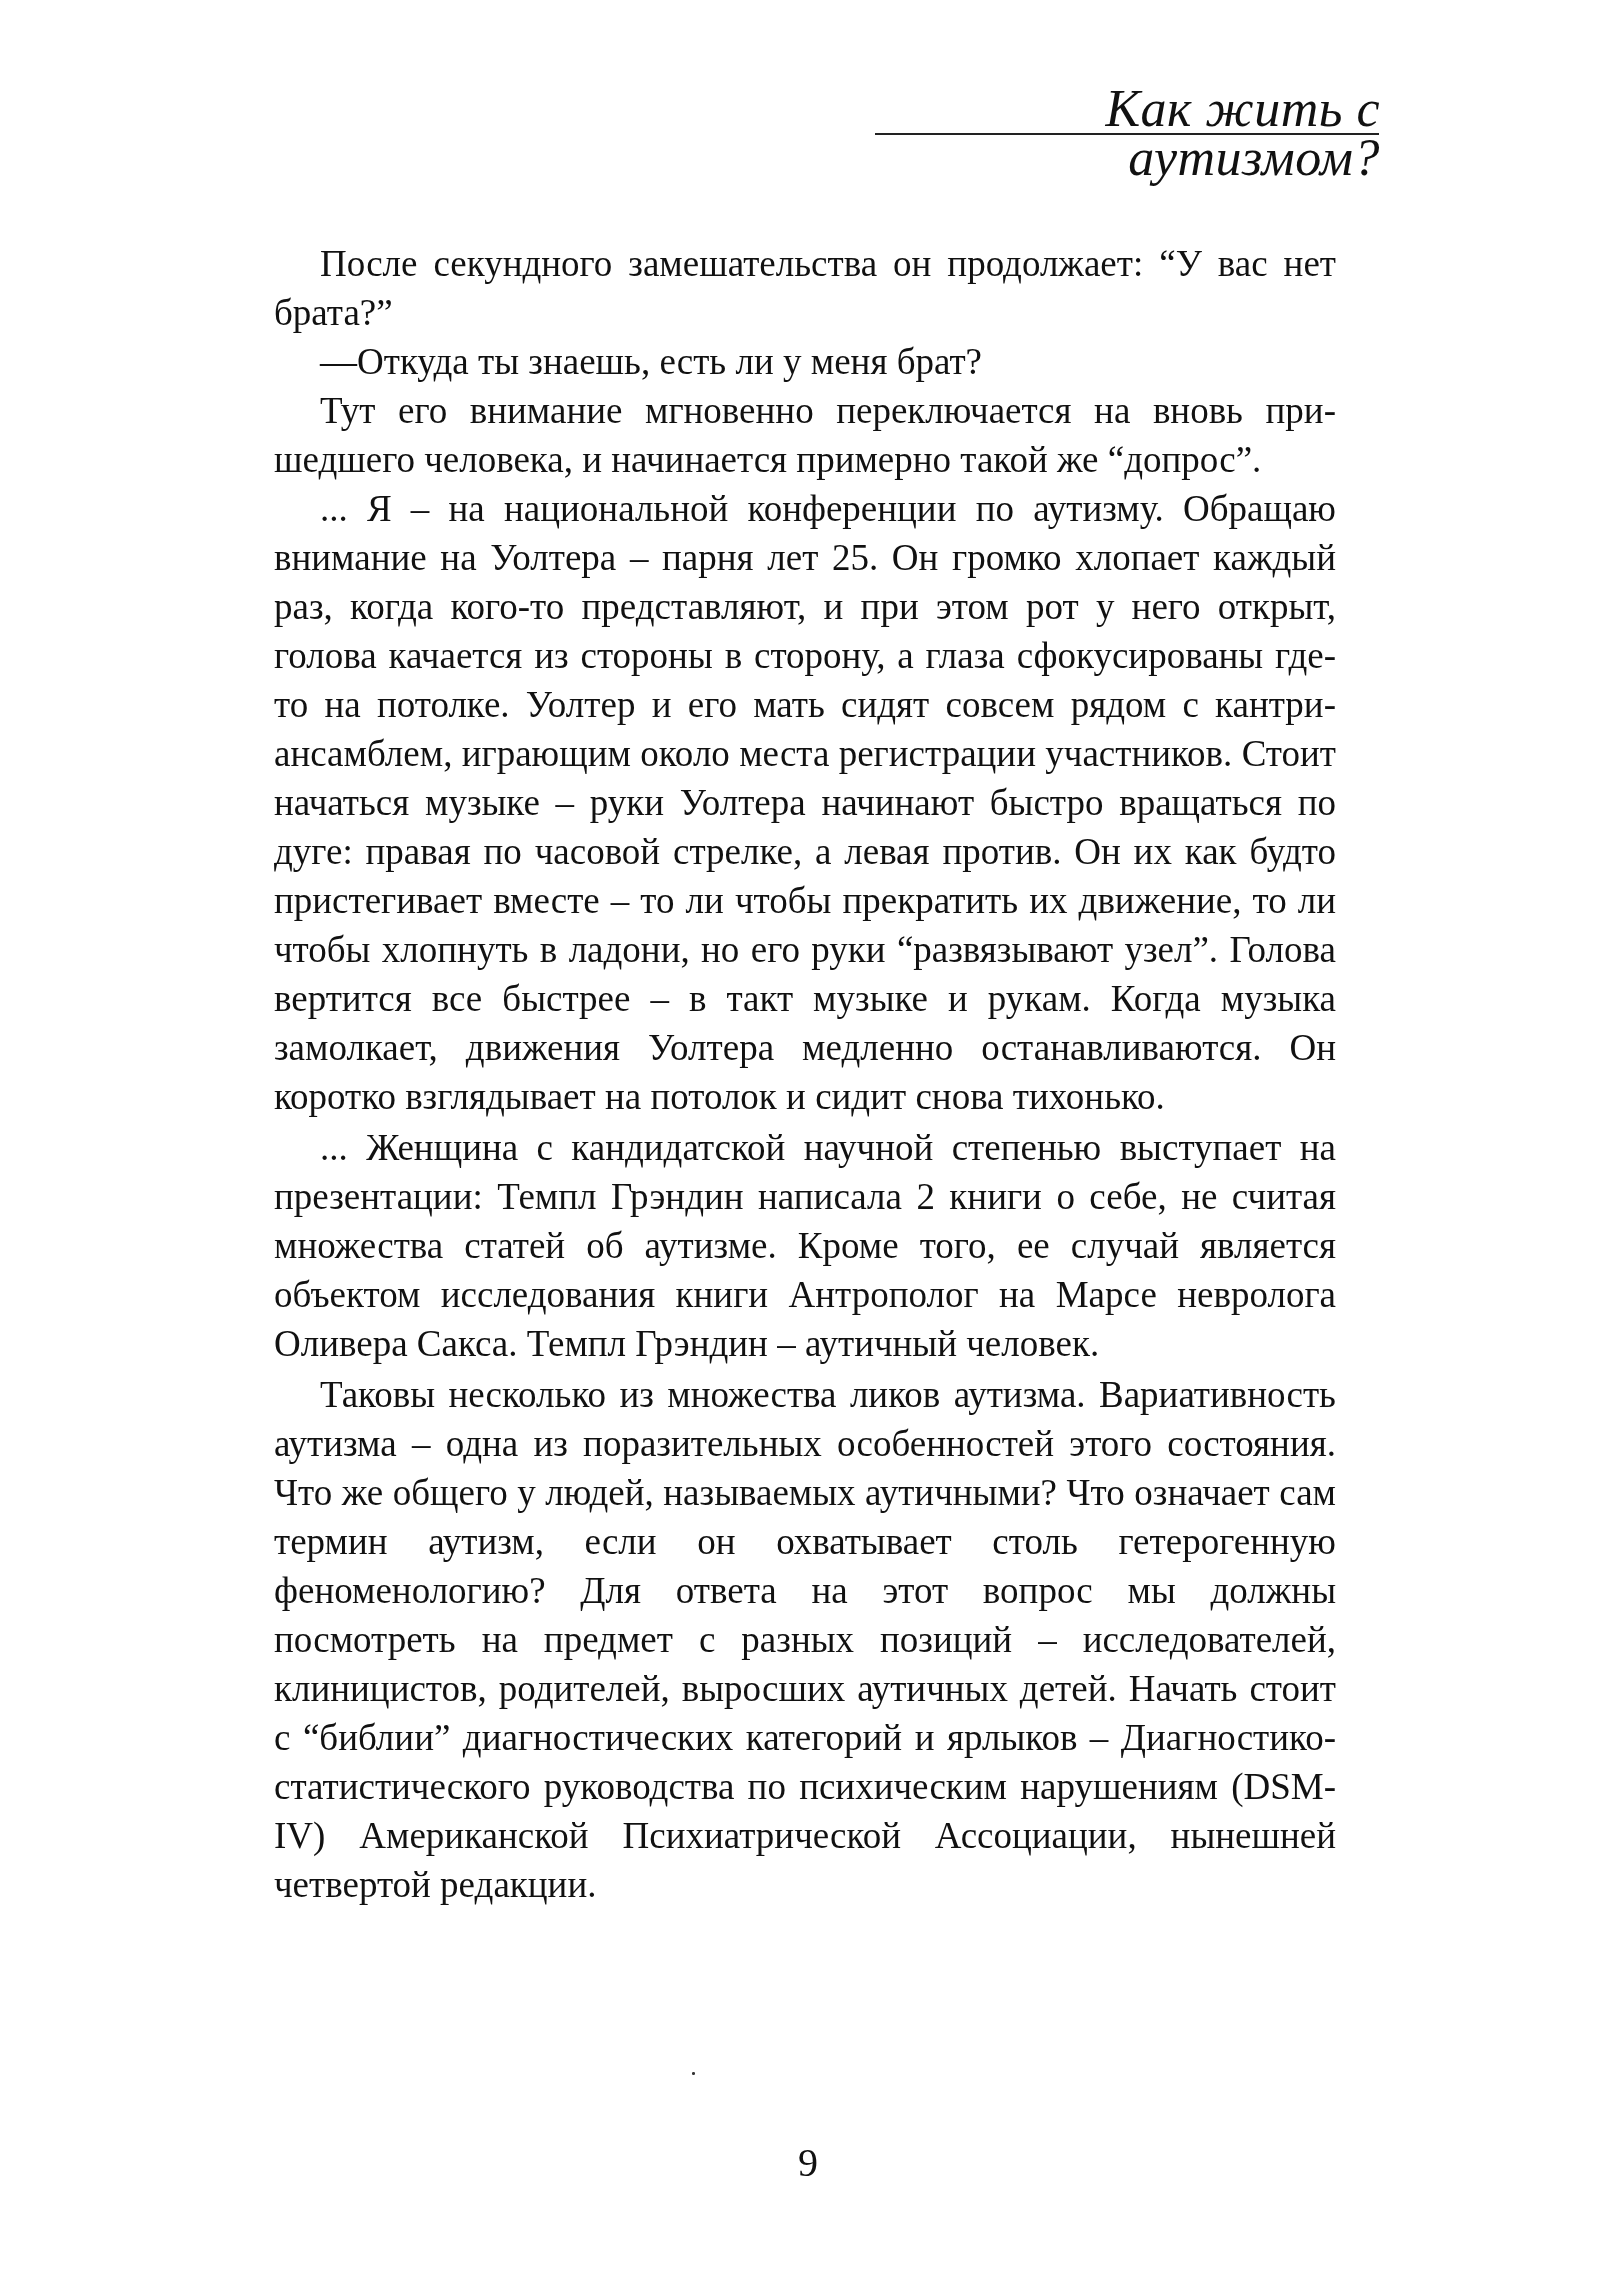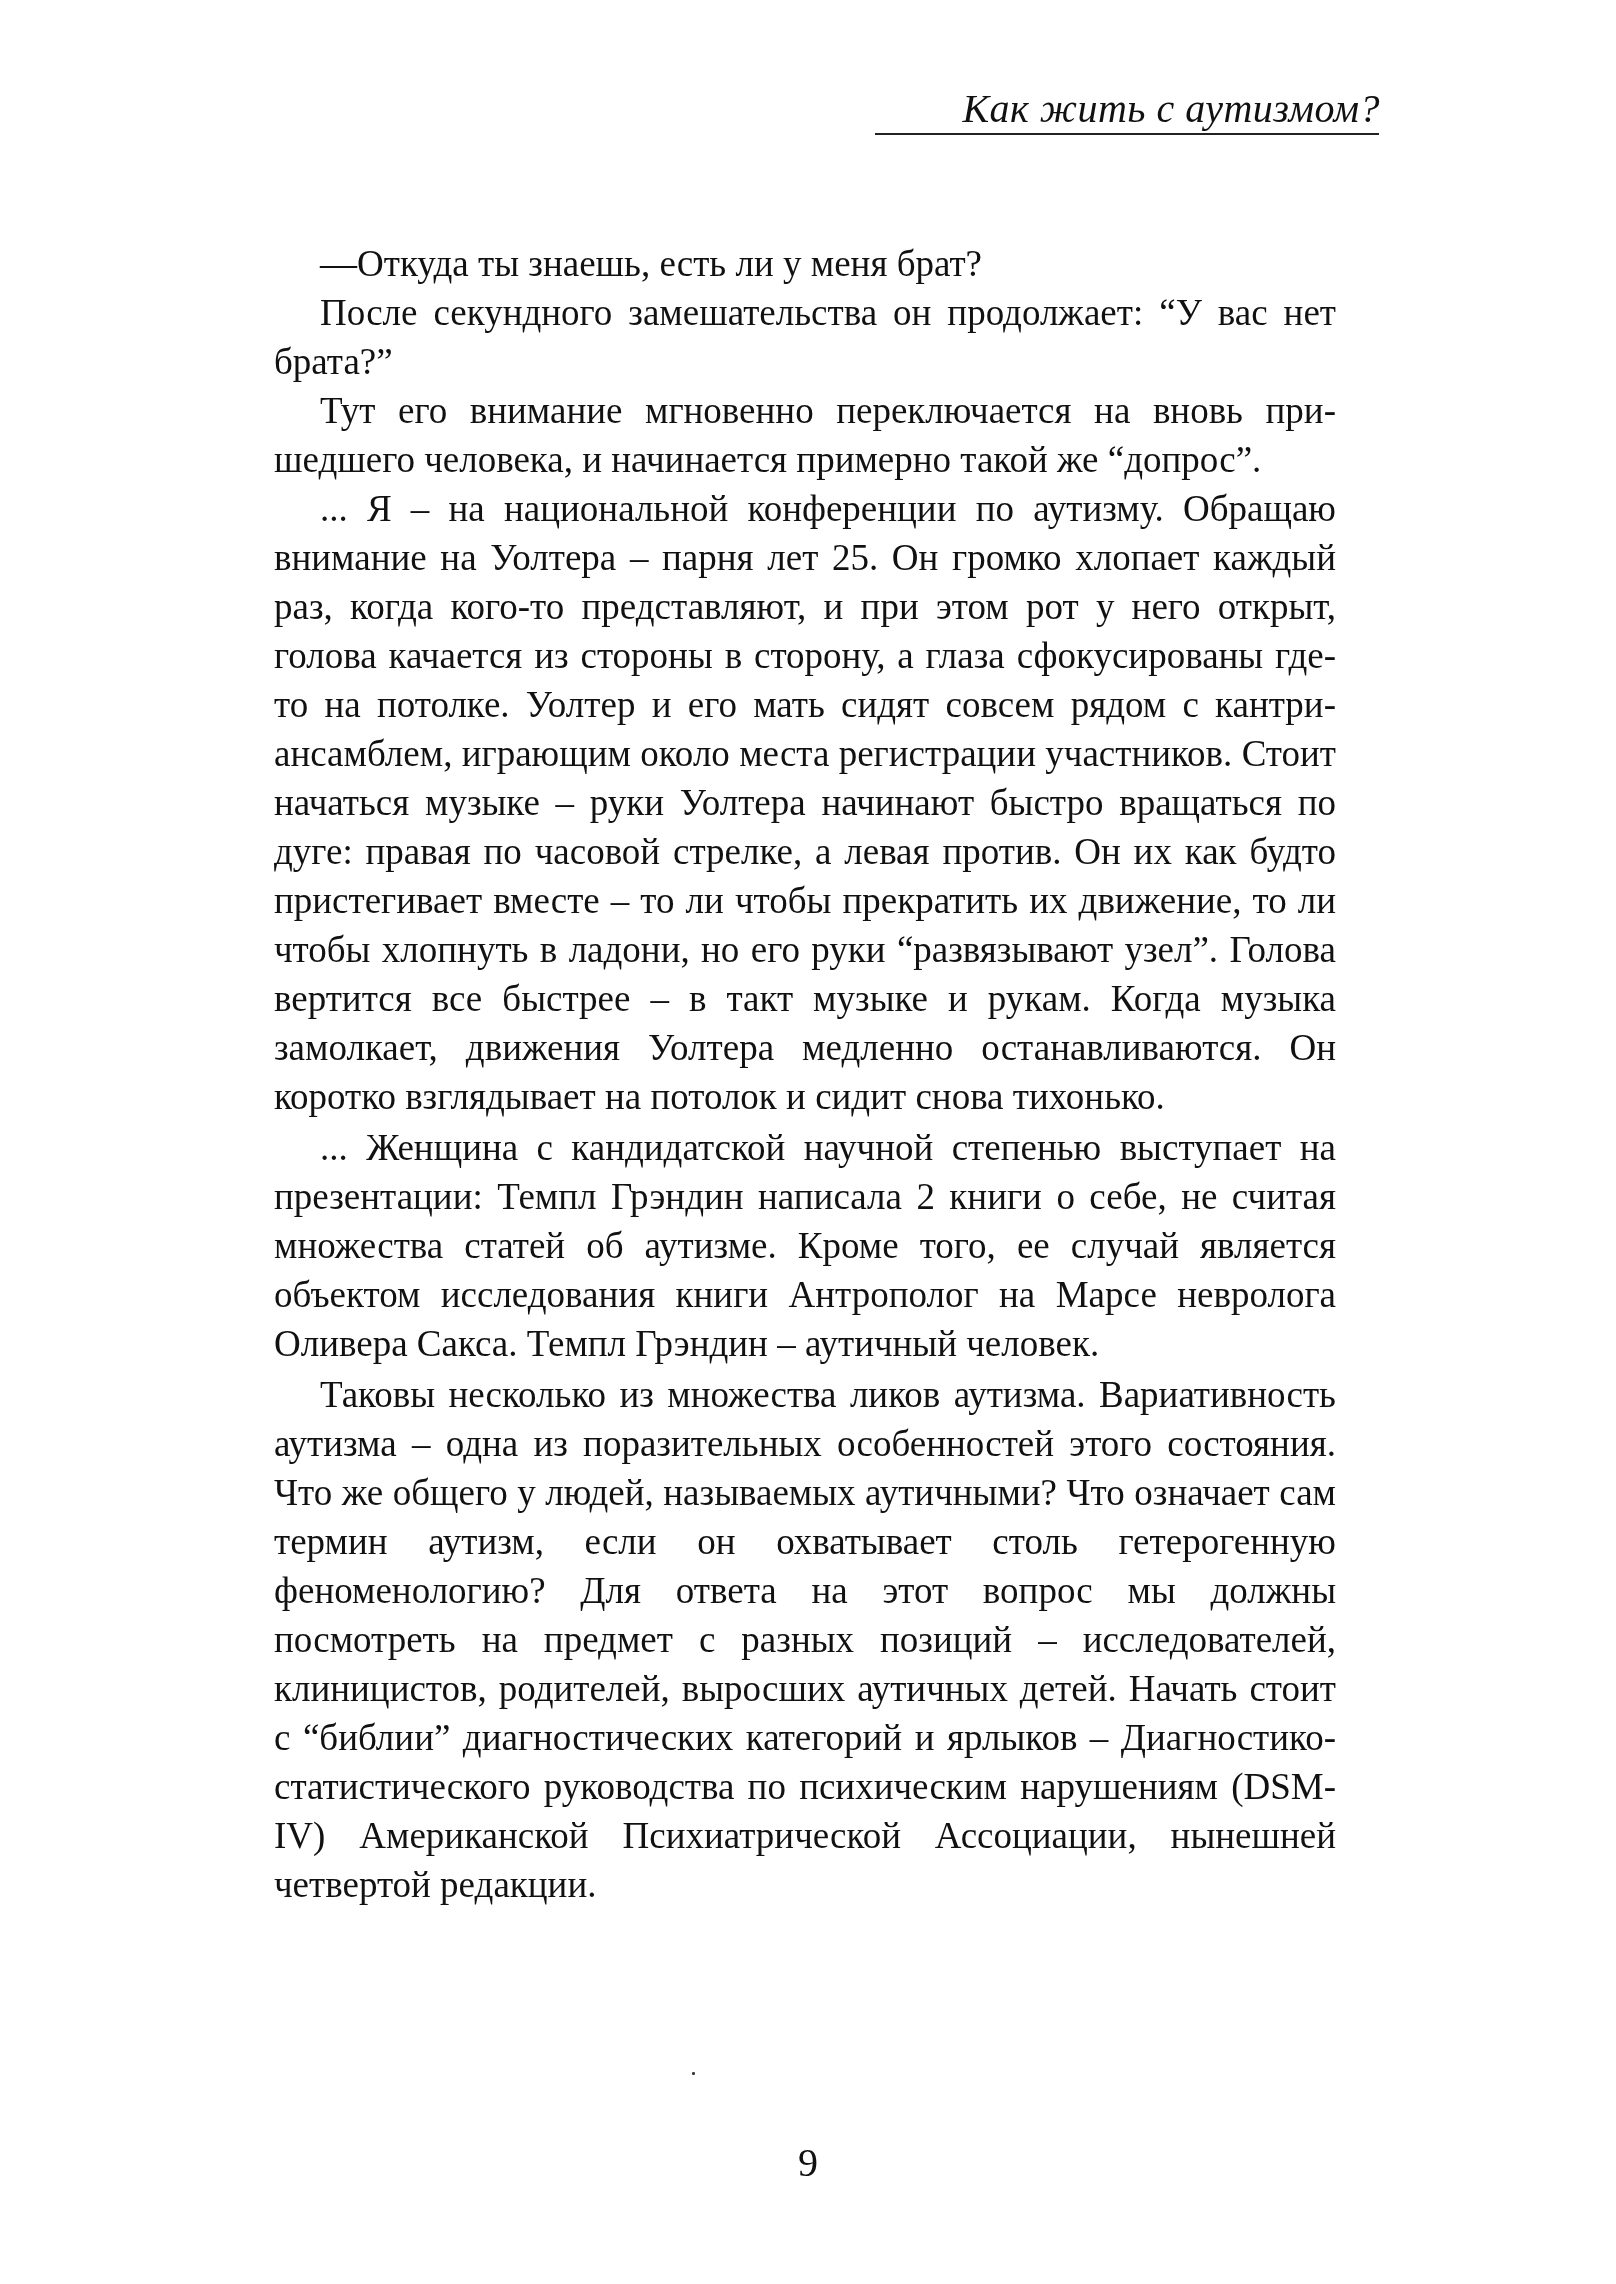--- a/index.html
+++ b/index.html
@@ -15,21 +15,21 @@
       color: #111111;
       font-family: "Liberation Serif", "DejaVu Serif", serif;
     }
     .running-head {
       position: absolute;
       top: 84px;
       left: 877px;
       width: 503px;
       text-align: right;
       font-style: italic;
-      font-size: 40px;
+      font-size: 52px;
       line-height: 49px;
       letter-spacing: 0.5px;
     }
     .head-rule {
       position: absolute;
       top: 133px;
       left: 875px;
       width: 504px;
       height: 1.8px;
       background: #222222;
@@ -68,22 +68,22 @@
       border-radius: 50%;
     }
   </style>
 </head>
 <body>
 
 <div class="running-head">Как жить с аутизмом?</div>
 <div class="head-rule"></div>
 
 <div class="body-text">
+  <p class="para">После секундного замешательства он продолжает: “У вас нет брата?”</p>
   <p class="para">—Откуда ты знаешь, есть ли у меня брат?</p>
-  <p class="para">После секундного замешательства он продолжает: “У вас нет брата?”</p>
   <p class="para">Тут его внимание мгновенно переключается на вновь при­шедшего человека, и начинается примерно такой же “допрос”.</p>
   <p class="para">... Я – на национальной конференции по аутизму. Обращаю внимание на Уолтера – парня лет 25. Он громко хлопает каждый раз, когда кого-то представляют, и при этом рот у него открыт, голова качается из стороны в сторону, а глаза сфокусированы где-то на потолке. Уолтер и его мать сидят совсем рядом с кан­три-ансамблем, играющим около места регистрации участни­ков. Стоит начаться музыке – руки Уолтера начинают быстро вращаться  по дуге: правая по часовой стрелке, а левая против. Он их как будто пристегивает вместе – то ли чтобы прекратить их движение, то ли чтобы хлопнуть в ладони, но его руки “раз­вязывают узел”. Голова вертится все быстрее – в такт музыке и рукам. Когда музыка замолкает, движения Уолтера медленно останавливаются. Он коротко взглядывает на потолок и сидит снова тихонько.</p>
   <p class="para gap">... Женщина с кандидатской научной степенью выступает на презентации: Темпл Грэндин написала 2 книги о себе, не счи­тая множества статей об аутизме. Кроме того, ее случай является объектом исследования книги Антрополог на Марсе невролога Оливера Сакса. Темпл Грэндин – аутичный человек.</p>
   <p class="para gap">Таковы несколько из множества ликов аутизма. Вариатив­ность аутизма – одна из поразительных особенностей этого состояния. Что же общего у людей, называемых аутичными? Что означает сам термин аутизм, если он охватывает столь ге­терогенную феноменологию? Для ответа на этот вопрос мы должны посмотреть на предмет с разных позиций – исследова­телей, клиницистов, родителей, выросших аутичных детей. На­чать стоит с “библии” диагностических категорий и ярлыков – Диагностико-статистического руководства по психическим нарушениям (DSM-IV) Американской Психиатрической Ассо­циации, нынешней четвертой редакции.</p>
 </div>
 
 <div class="speck" style="top:2072px;left:692px;"></div>
 
 <div class="page-number">9</div>
 

